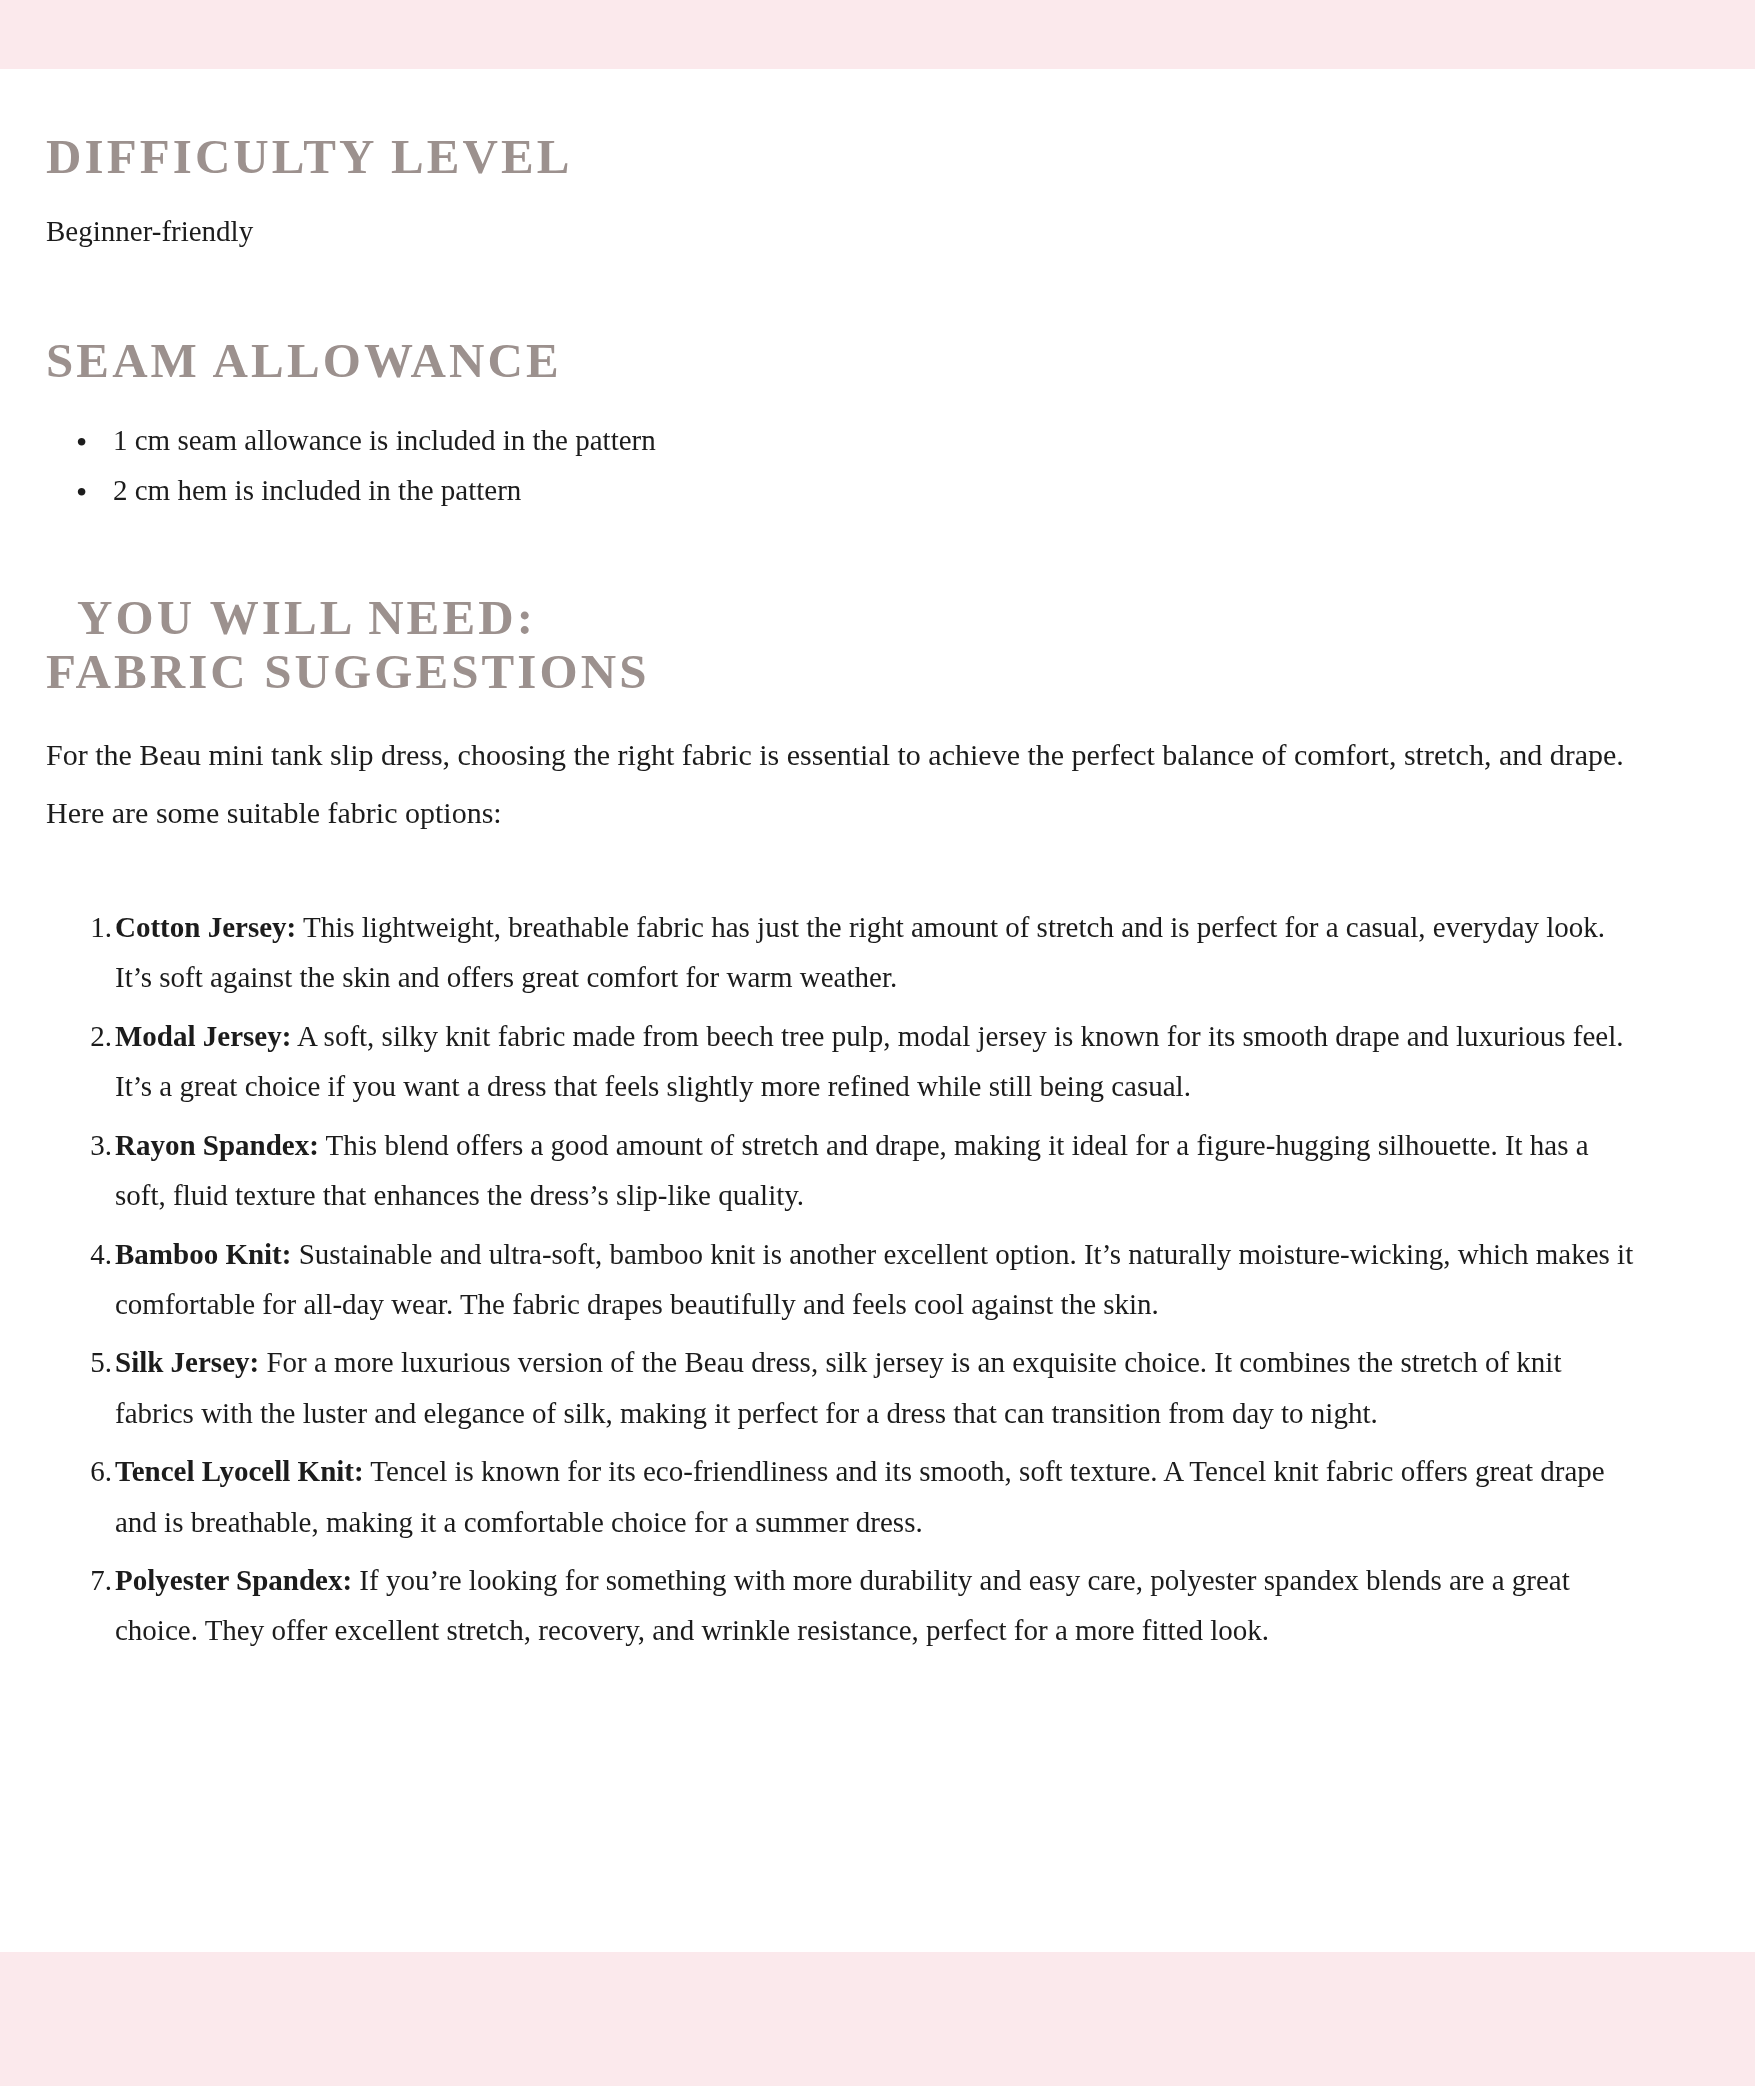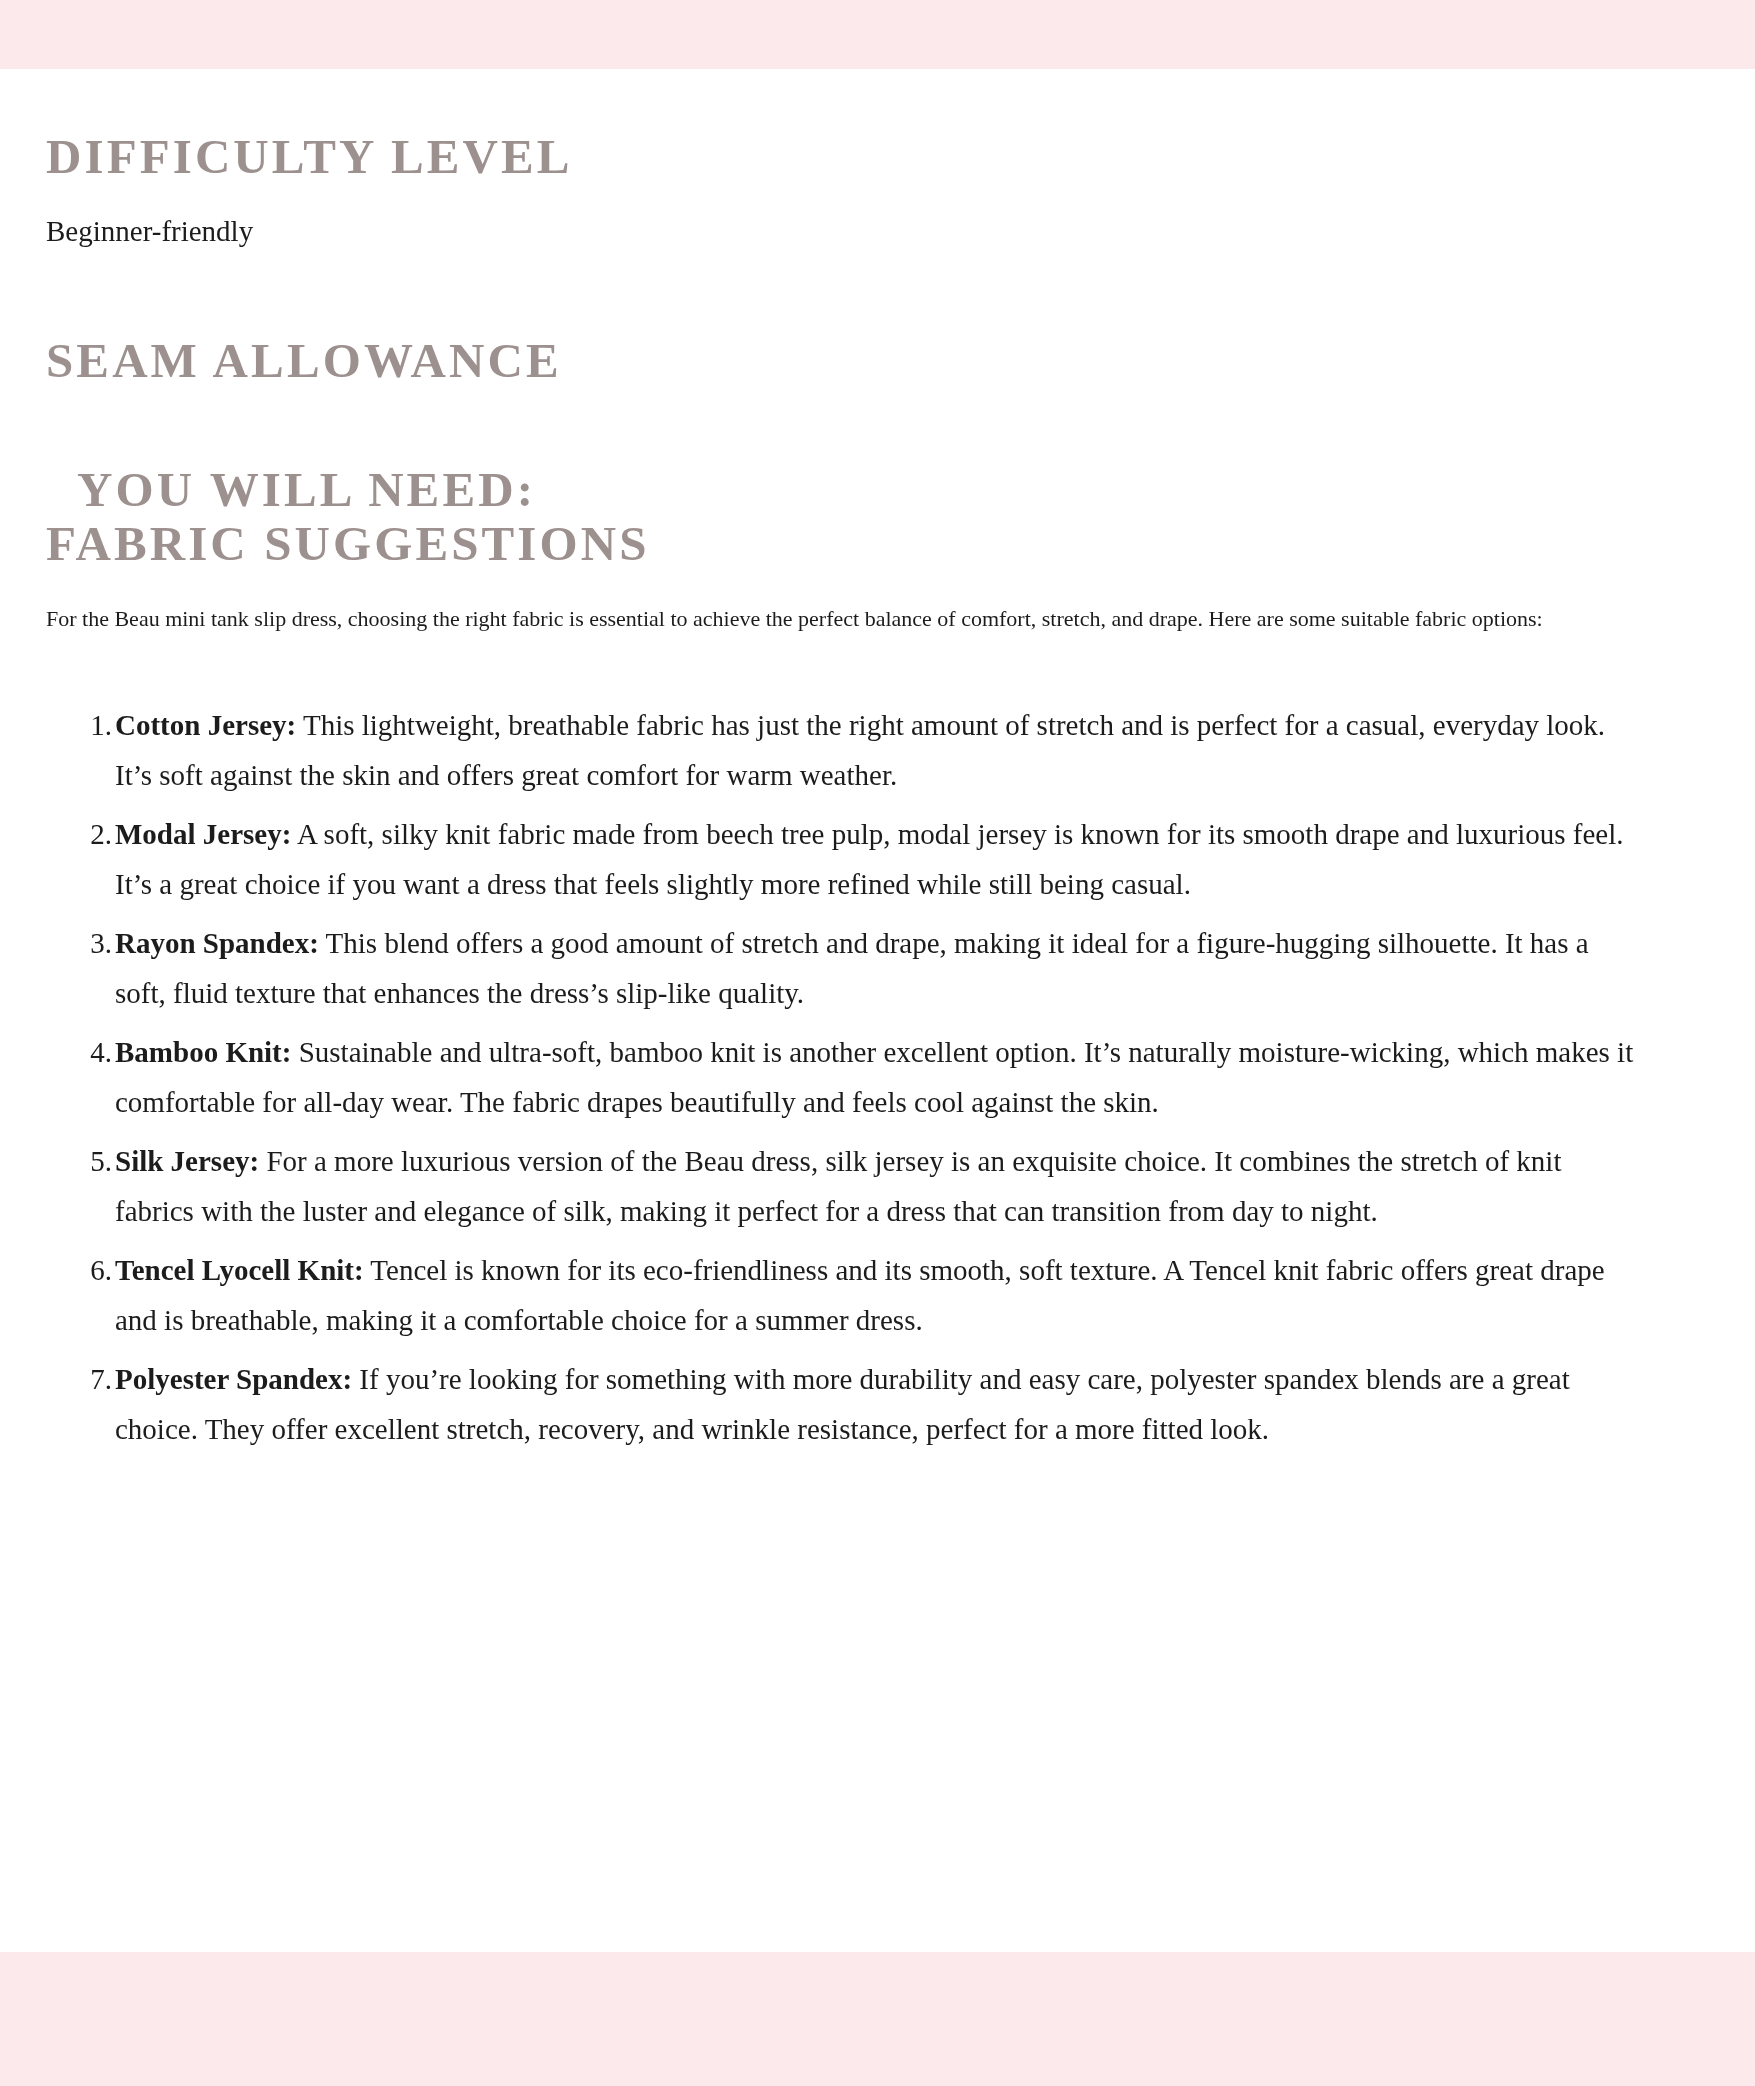--- a/index.html
+++ b/index.html
@@ -37,21 +37,21 @@
     margin:29px 0 0 0;padding:0 0 0 67px;list-style:none;
     font-size:29px;line-height:1.7;
   }
   ul.bullets li{position:relative;white-space:pre-wrap;}
   ul.bullets li::before{
     content:"\2022";
     position:absolute;left:-37px;top:-1.2px;
     font-size:32px;
   }
   .intro{
-    font-size:22px;line-height:1.95;margin:27px 0 0 0;
+    font-size:30px;line-height:1.95;margin:27px 0 0 0;
     max-width:1671px;
   }
   ol.fabric-list{
     margin:59px 0 0 0;padding:0 0 0 69px;list-style:none;
     counter-reset:fab;
     font-size:29px;line-height:1.73;
   }
   ol.fabric-list li{
     counter-increment:fab;
     position:relative;
@@ -67,20 +67,24 @@
 <body>
 
 <div class="band top"></div>
 
 <main class="content">
 
   <h2 class="h-difficulty">DIFFICULTY LEVEL</h2>
   <p class="body-text">Beginner-friendly</p>
 
   <h2 class="h-seam">SEAM ALLOWANCE</h2>
+  <ul class="bullets">
+    <li>1 cm seam allowance is included in the pattern</li>
+    <li>2 cm hem is included in the pattern</li>
+  </ul>
 
   <h2 class="h-need">YOU WILL NEED:</h2>
 
   <h2 class="h-fabric">FABRIC SUGGESTIONS</h2>
   <p class="intro">For the Beau mini tank slip dress, choosing the right fabric is essential to achieve the perfect balance of comfort, stretch, and drape. Here are some suitable fabric options:</p>
 
   <ol class="fabric-list">
     <li><b>Cotton Jersey:</b><span> This lightweight, breathable fabric has just the right amount of stretch and is perfect for a casual, everyday look. It’s soft against the skin and offers great comfort for warm weather.</span></li>
     <li><b>Modal Jersey:</b><span> A soft, silky knit fabric made from beech tree pulp, modal jersey is known for its smooth drape and luxurious feel. It’s a great choice if you want a dress that feels slightly more refined while still being casual.</span></li>
     <li><b>Rayon Spandex:</b><span> This blend offers a good amount of stretch and drape, making it ideal for a figure-hugging silhouette. It has a soft, fluid texture that enhances the dress’s slip-like quality.</span></li>

